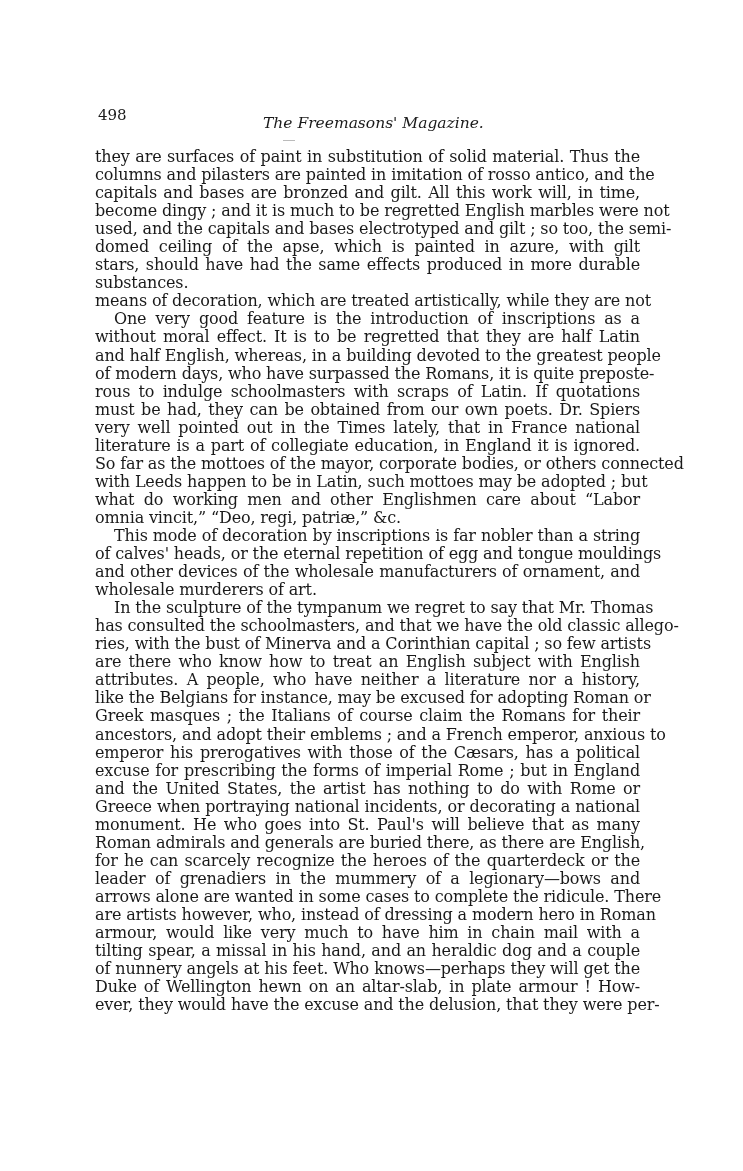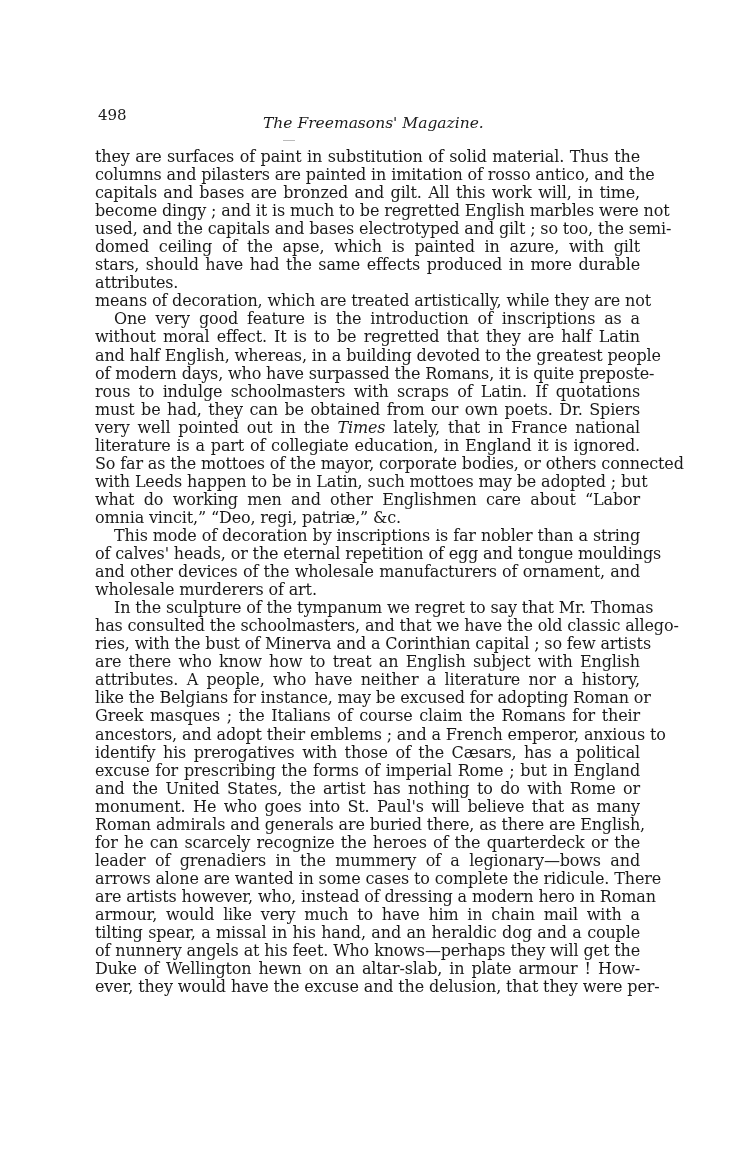--- a/index.html
+++ b/index.html
@@ -8,41 +8,41 @@
   .page { position: absolute; left: 0; top: 0; width: 672px; height: 1171px; }
   .header { position: absolute; top: 106px; left: 98px; width: 540px; height: 22px; }
   .page-number { position: absolute; left: 0; top: 0; font-size: 15px; }
   .running-title { position: absolute; left: 165px; top: 8px; font-size: 15.5px; font-style: italic; }
   .rule { position: absolute; left: 283px; top: 140px; width: 12px; border-top: 1px solid #bbb; }
   .body { position: absolute; left: 95px; top: 148px; width: 545px; }
   .line { height: 18.05px; line-height: 18px; font-size: 16px; white-space: nowrap;
           text-align: justify; text-align-last: justify; letter-spacing: -0.15px; }
   .line.last { text-align-last: left; }
   .line.indent { padding-left: 19px; }
-  .ital { font-style: italic; }
+  .ital { }
 </style>
 </head>
 <body>
 
 <div class="page">
   <div class="header">
     <span class="page-number">498</span>
     <span class="running-title">The Freemasons' Magazine.</span>
   </div>
   <div class="rule"></div>
   <div class="body" id="body">
       <div>
         <div class="line">they are surfaces of paint in substitution of solid material.  Thus the</div>
         <div class="line">columns and pilasters are painted in imitation of rosso antico, and the</div>
         <div class="line">capitals and bases are bronzed and gilt.  All this work will, in time,</div>
         <div class="line">become dingy ; and it is much to be regretted English marbles were not</div>
         <div class="line">used, and the capitals and bases electrotyped and gilt ; so too, the semi-</div>
         <div class="line">domed ceiling of the apse, which is painted in azure, with gilt</div>
         <div class="line">stars, should have had the same effects produced in more durable</div>
-        <div class="line last">attributes.</div>
+        <div class="line last">substances.</div>
       </div>
       <div>
         <div class="line">means of decoration, which are treated artistically, while they are not</div>
         <div class="line indent">One very good feature is the introduction of inscriptions as a</div>
         <div class="line">without moral effect.  It is to be regretted that they are half Latin</div>
         <div class="line">and half English, whereas, in a building devoted to the greatest people</div>
         <div class="line">of modern days, who have surpassed the Romans, it is quite preposte-</div>
         <div class="line">rous to indulge schoolmasters with scraps of Latin.  If quotations</div>
         <div class="line">must be had, they can be obtained from our own poets.  Dr. Spiers</div>
         <div class="line">very well pointed out in the <span class="ital">Times</span> lately, that in France national</div>
@@ -60,23 +60,24 @@
       </div>
       <div>
         <div class="line indent">In the sculpture of the tympanum we regret to say that Mr. Thomas</div>
         <div class="line">has consulted the schoolmasters, and that we have the old classic allego-</div>
         <div class="line">ries, with the bust of Minerva and a Corinthian capital ; so few artists</div>
         <div class="line">are there who know how to treat an English subject with English</div>
         <div class="line">attributes.  A people, who have neither a literature nor a history,</div>
         <div class="line">like the Belgians for instance, may be excused for adopting Roman or</div>
         <div class="line">Greek masques ; the Italians of course claim the Romans for their</div>
         <div class="line">ancestors, and adopt their emblems ; and a French emperor, anxious to</div>
-        <div class="line">identify his prerogatives with those of the Cæsars, has a political</div>
+        <div class="line">emperor his prerogatives with those of the Cæsars, has a political</div>
         <div class="line">excuse for prescribing the forms of imperial Rome ; but in England</div>
         <div class="line">and the United States, the artist has nothing to do with Rome or</div>
+        <div class="line">Greece when portraying national incidents, or decorating a national</div>
         <div class="line">monument.  He who goes into St. Paul's will believe that as many</div>
         <div class="line">Roman admirals and generals are buried there, as there are English,</div>
         <div class="line">for he can scarcely recognize the heroes of the quarterdeck or the</div>
         <div class="line">leader of grenadiers in the mummery of a legionary—bows and</div>
         <div class="line">arrows alone are wanted in some cases to complete the ridicule.  There</div>
         <div class="line">are artists however, who, instead of dressing a modern hero in Roman</div>
         <div class="line">armour, would like very much to have him in chain mail with a</div>
         <div class="line">tilting spear, a missal in his hand, and an heraldic dog and a couple</div>
         <div class="line">of nunnery angels at his feet.  Who knows—perhaps they will get the</div>
         <div class="line">Duke of Wellington hewn on an altar-slab, in plate armour !  How-</div>

